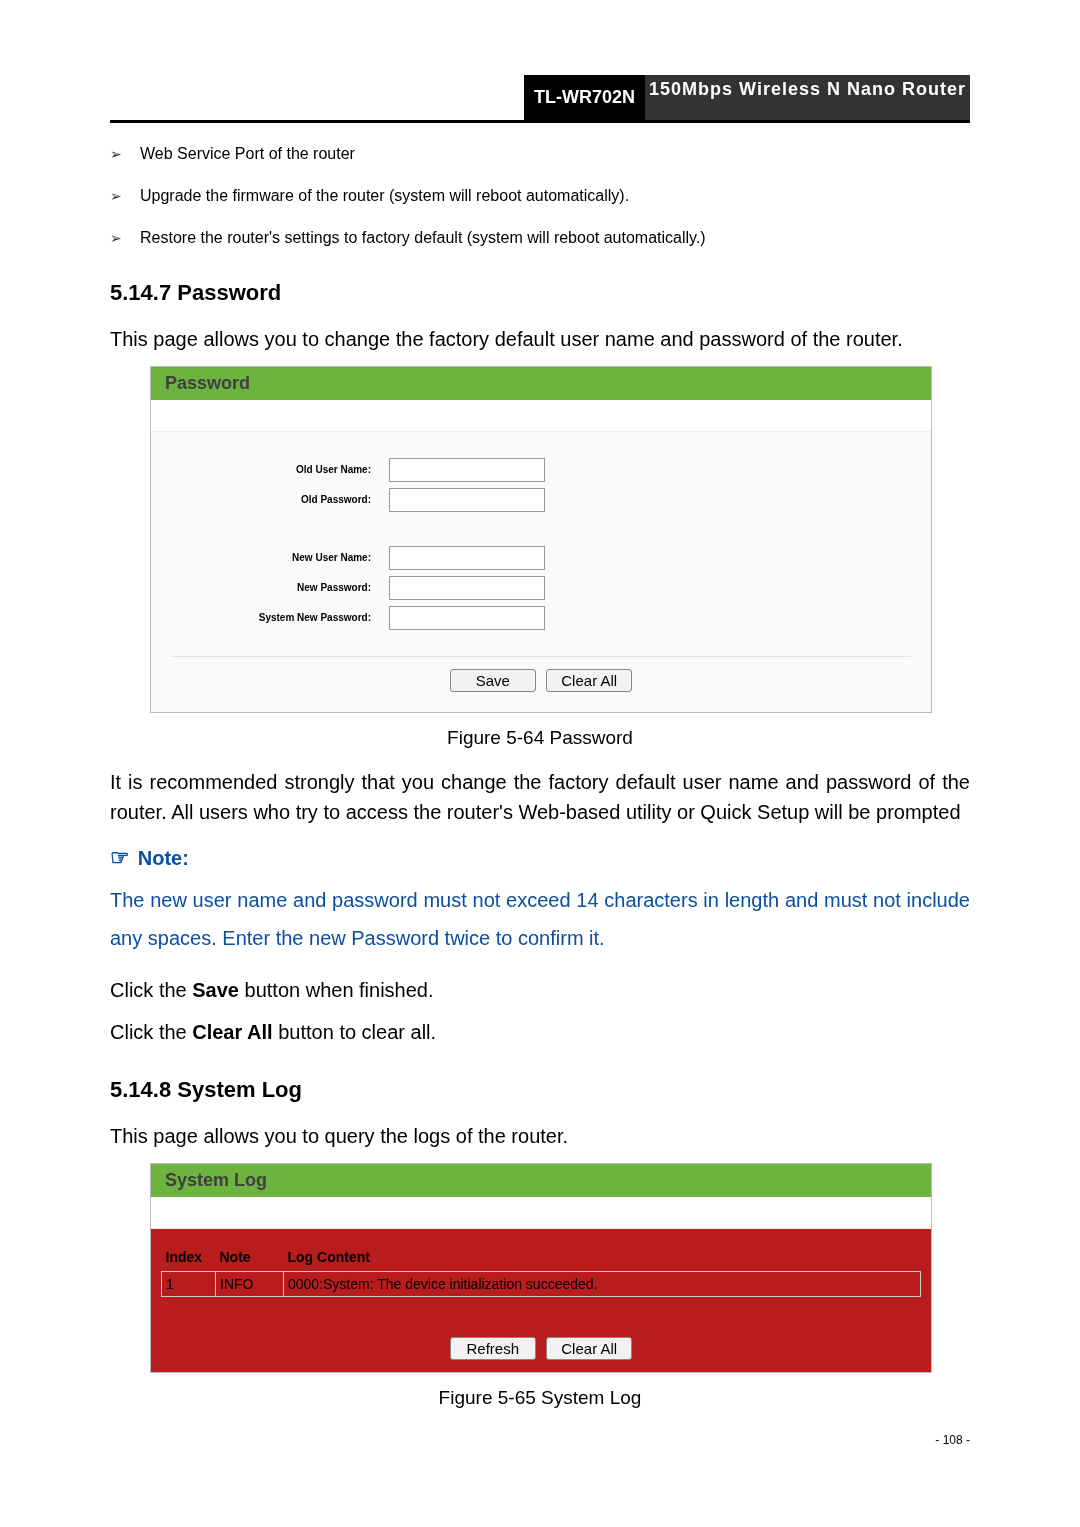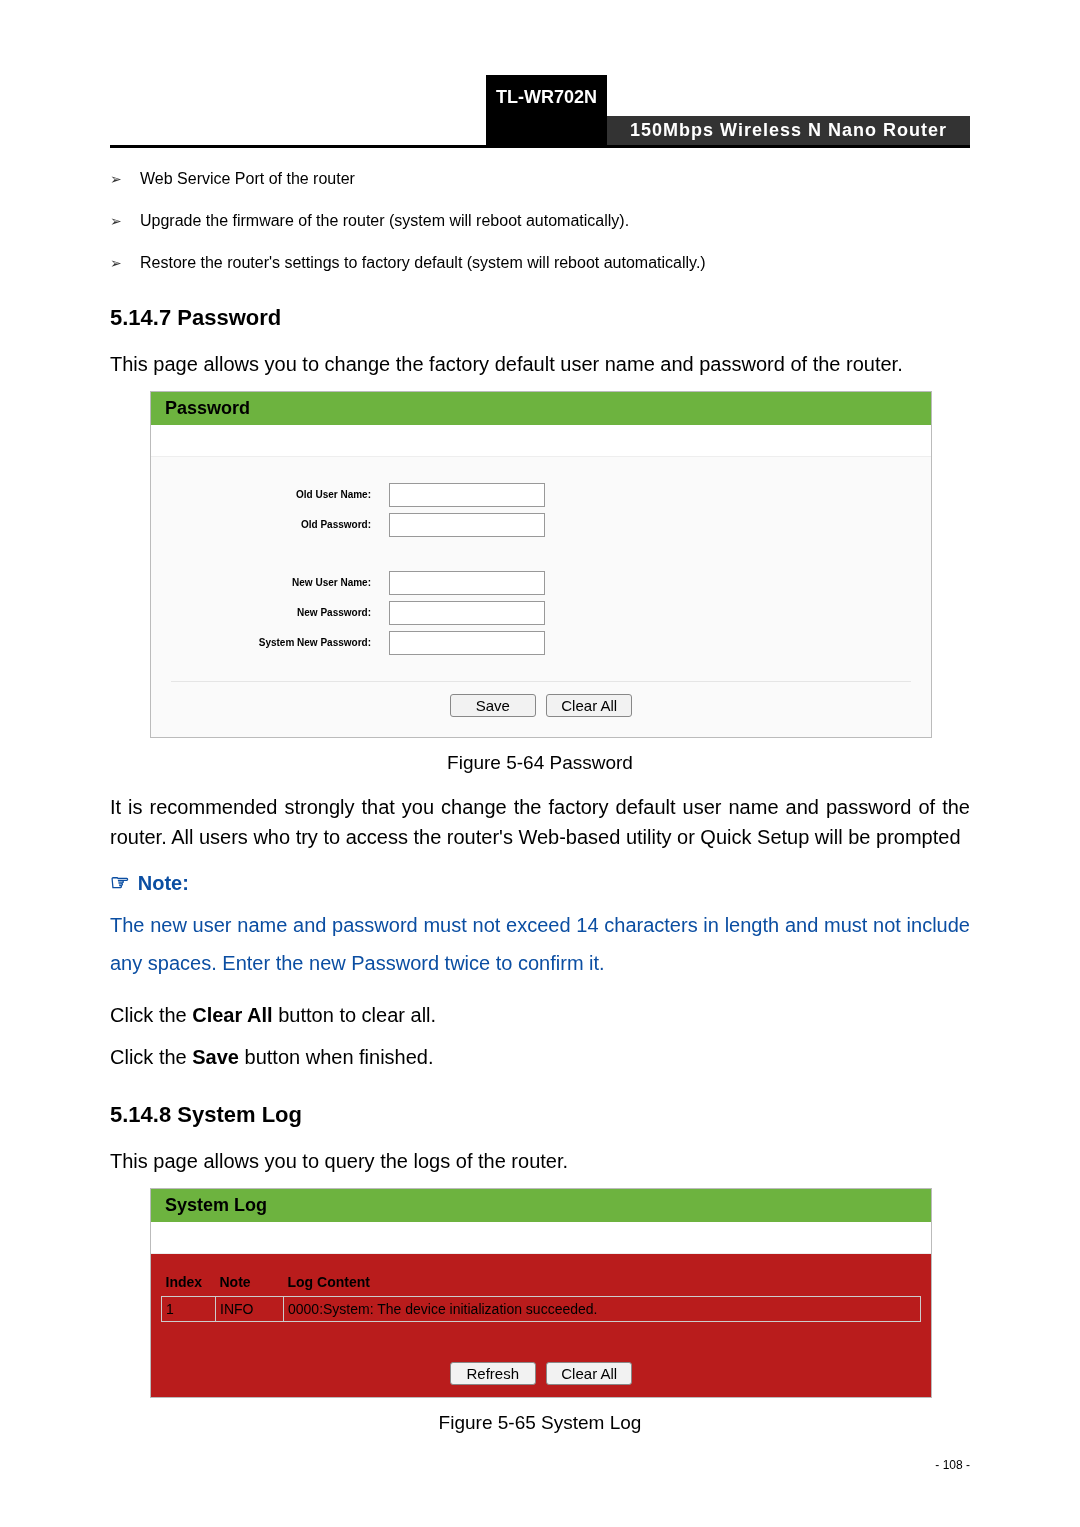--- a/index.html
+++ b/index.html
@@ -24,24 +24,23 @@
     background: #000;
     color: #fff;
     font-weight: bold;
     padding: 12px 10px;
     font-size: 18px;
   }
   .hdr-desc {
     background: #333;
     color: #fff;
     font-weight: bold;
-    padding: 4px 23px;
+    padding: 4px 4px;
     font-size: 18px;
     letter-spacing: 1px;
-    margin-top: 41px;
   }
   .arrow-list {
     list-style: none;
     padding: 0;
     margin: 0 0 30px 0;
   }
   .arrow-list li {
     position: relative;
     padding-left: 30px;
     margin: 19px 0;
@@ -78,21 +77,21 @@
     margin: 8px 40px 8px 40px;
     border: 1px solid #bbb;
     background: #fafafa;
   }
   .panel-pw { width: 780px; }
   .panel-header {
     background: #6db33f;
     border-bottom: 1px solid #fff;
   }
   .panel-title {
-    color: #000000;
+    color: #404040;
     font-weight: bold;
     font-size: 18px;
     padding: 6px 14px;
     display: inline-block;
     text-align: center;
   }
   .panel-sub {
     height: 30px;
     background: #fff;
     border-bottom: 1px solid #eee;
@@ -243,24 +242,24 @@
   <div class="fig-caption">Figure 5-64 Password</div>
 
   <p class="body just">It is recommended strongly that you change the factory default user name and password of the router. All users who try to access the router's Web-based utility or Quick Setup will be prompted</p>
 
   <div class="note-head">
     <span class="hand">☞</span><span>Note:</span>
   </div>
   <p class="note-body">The new user name and password must not exceed 14 characters in length and must not include any spaces. Enter the new Password twice to confirm it.</p>
 
   <p class="body">
-    <span>Click the </span><span class="inline-bold">Clear All</span><span> button to clear all.</span>
+    <span>Click the </span><span class="inline-bold">Save</span><span> button when finished.</span>
   </p>
   <p class="body">
-    <span>Click the </span><span class="inline-bold">Save</span><span> button when finished.</span>
+    <span>Click the </span><span class="inline-bold">Clear All</span><span> button to clear all.</span>
   </p>
 
   <h2 class="sec">5.14.8  System Log</h2>
   <p class="body">This page allows you to query the logs of the router.</p>
 
   <div class="panel panel-log">
     <div class="panel-header">
       <span class="panel-title">System Log</span>
     </div>
     <div class="panel-sub"></div>

